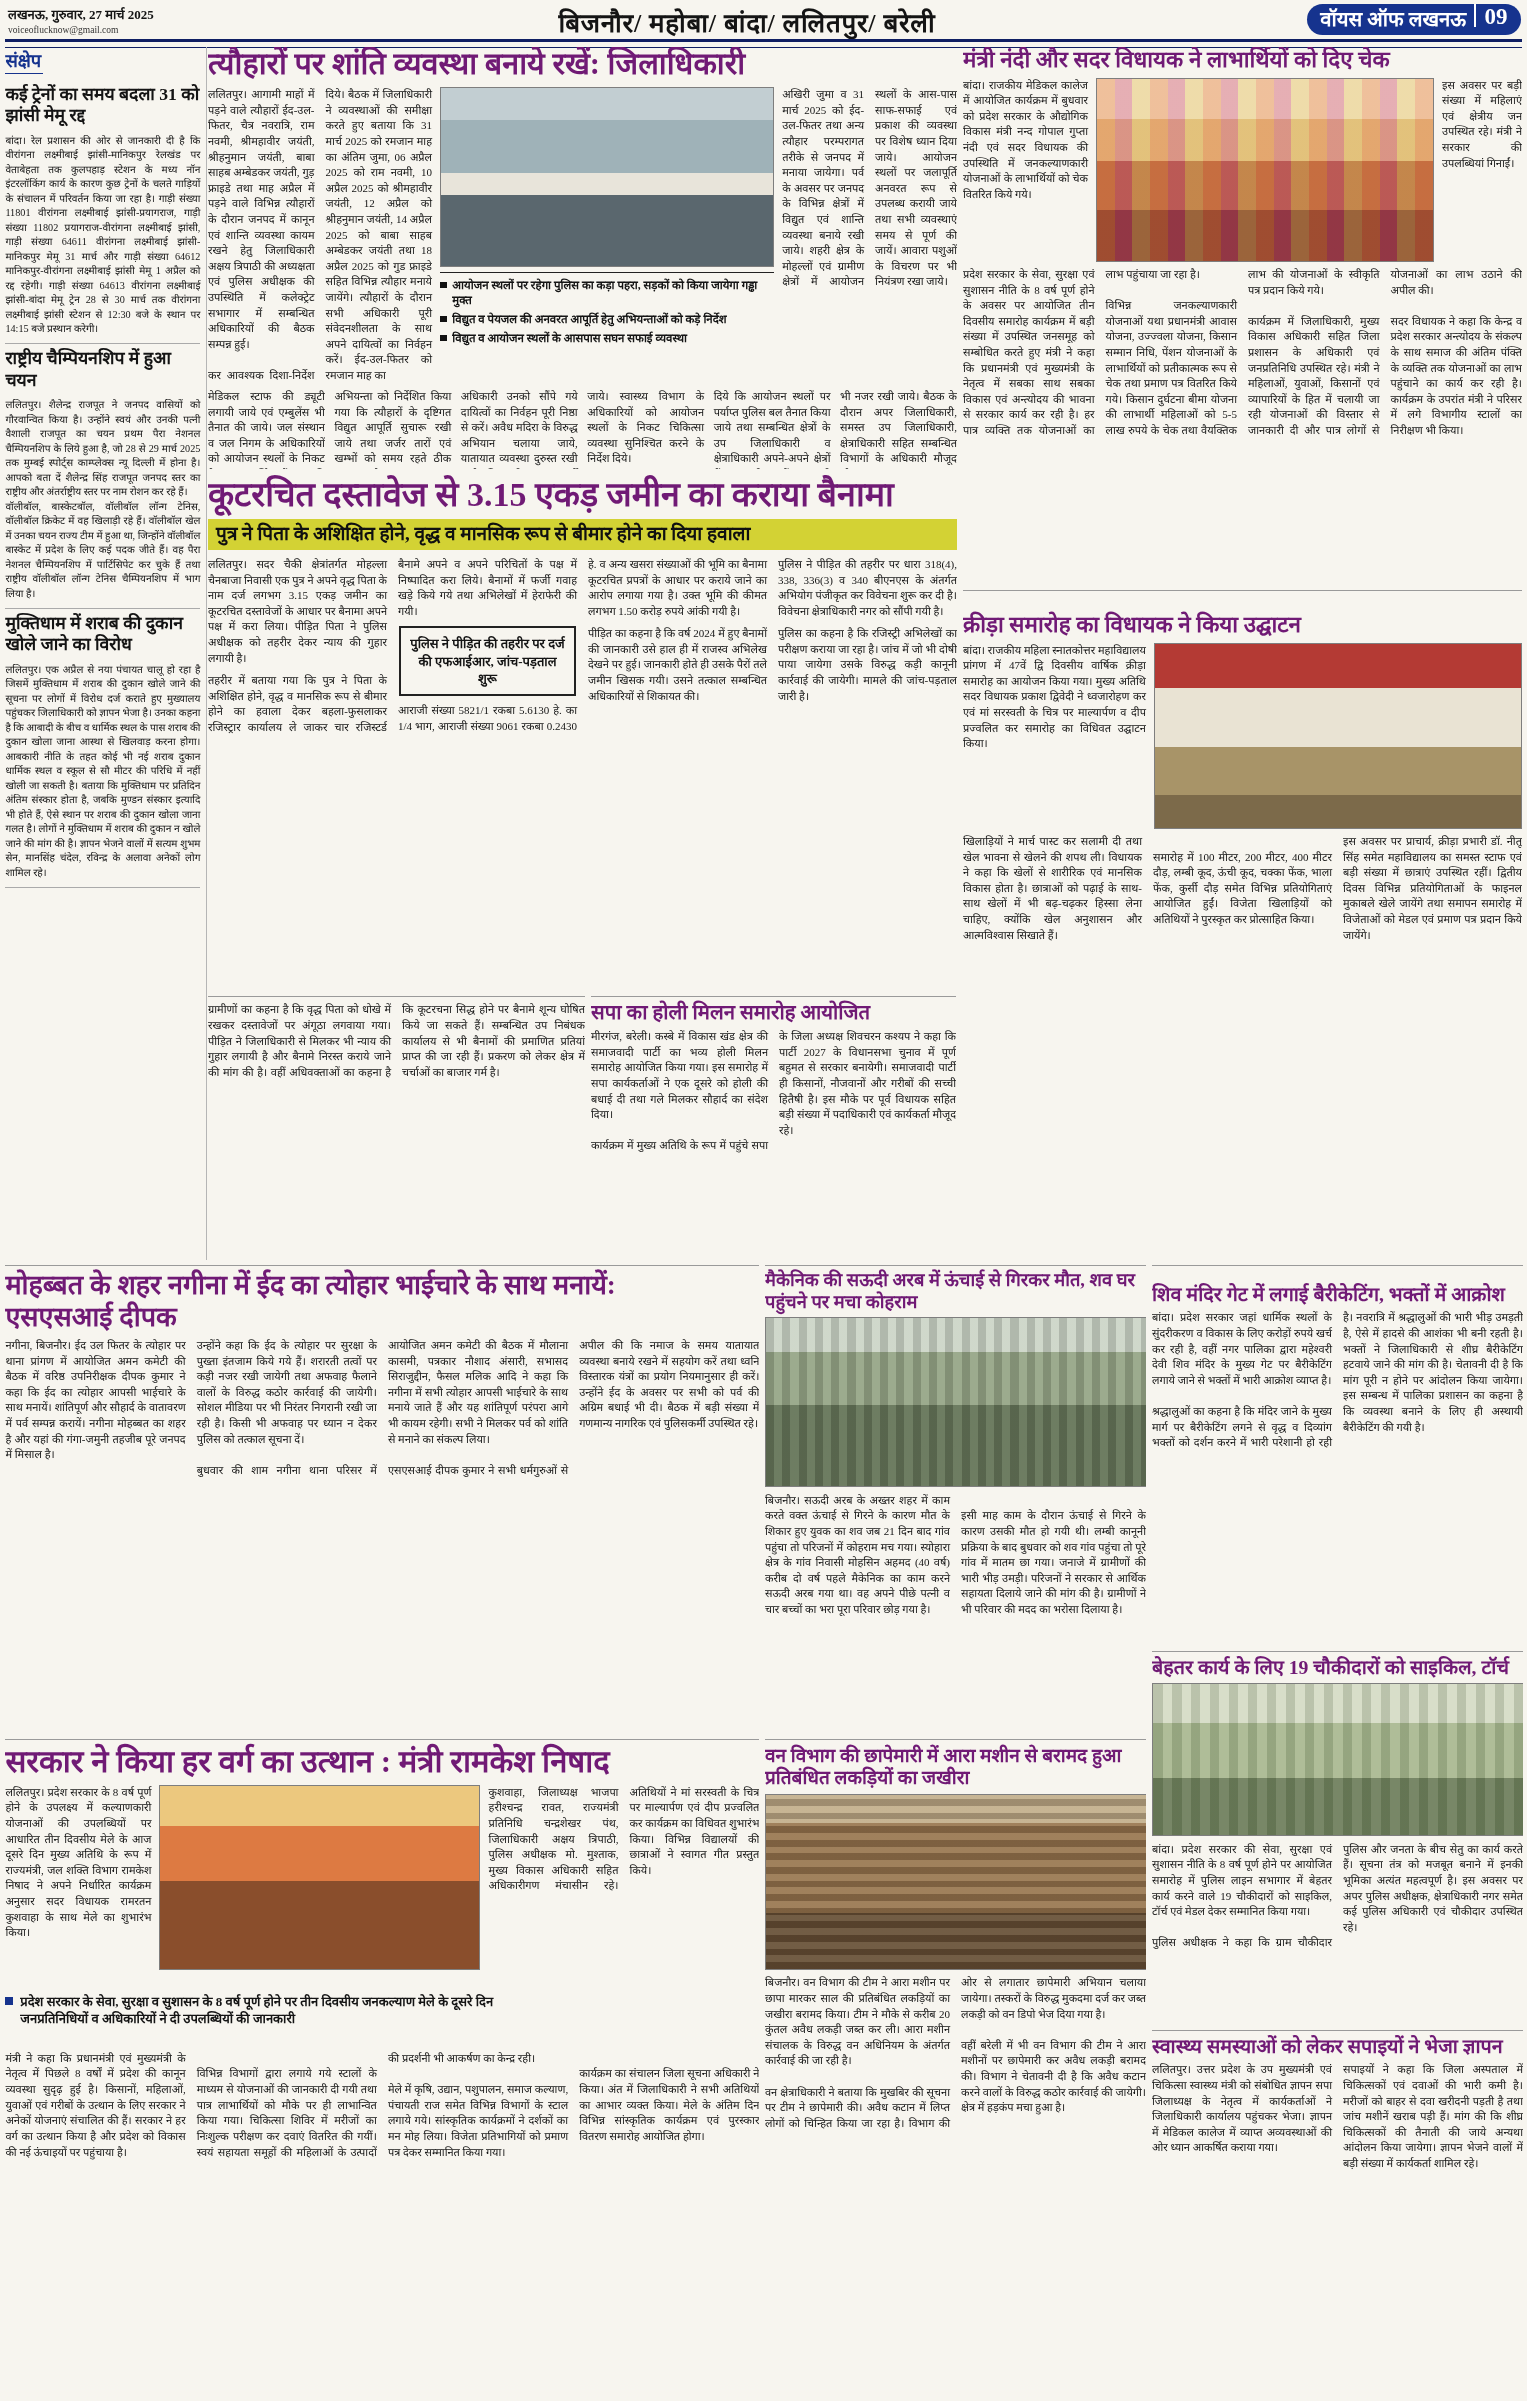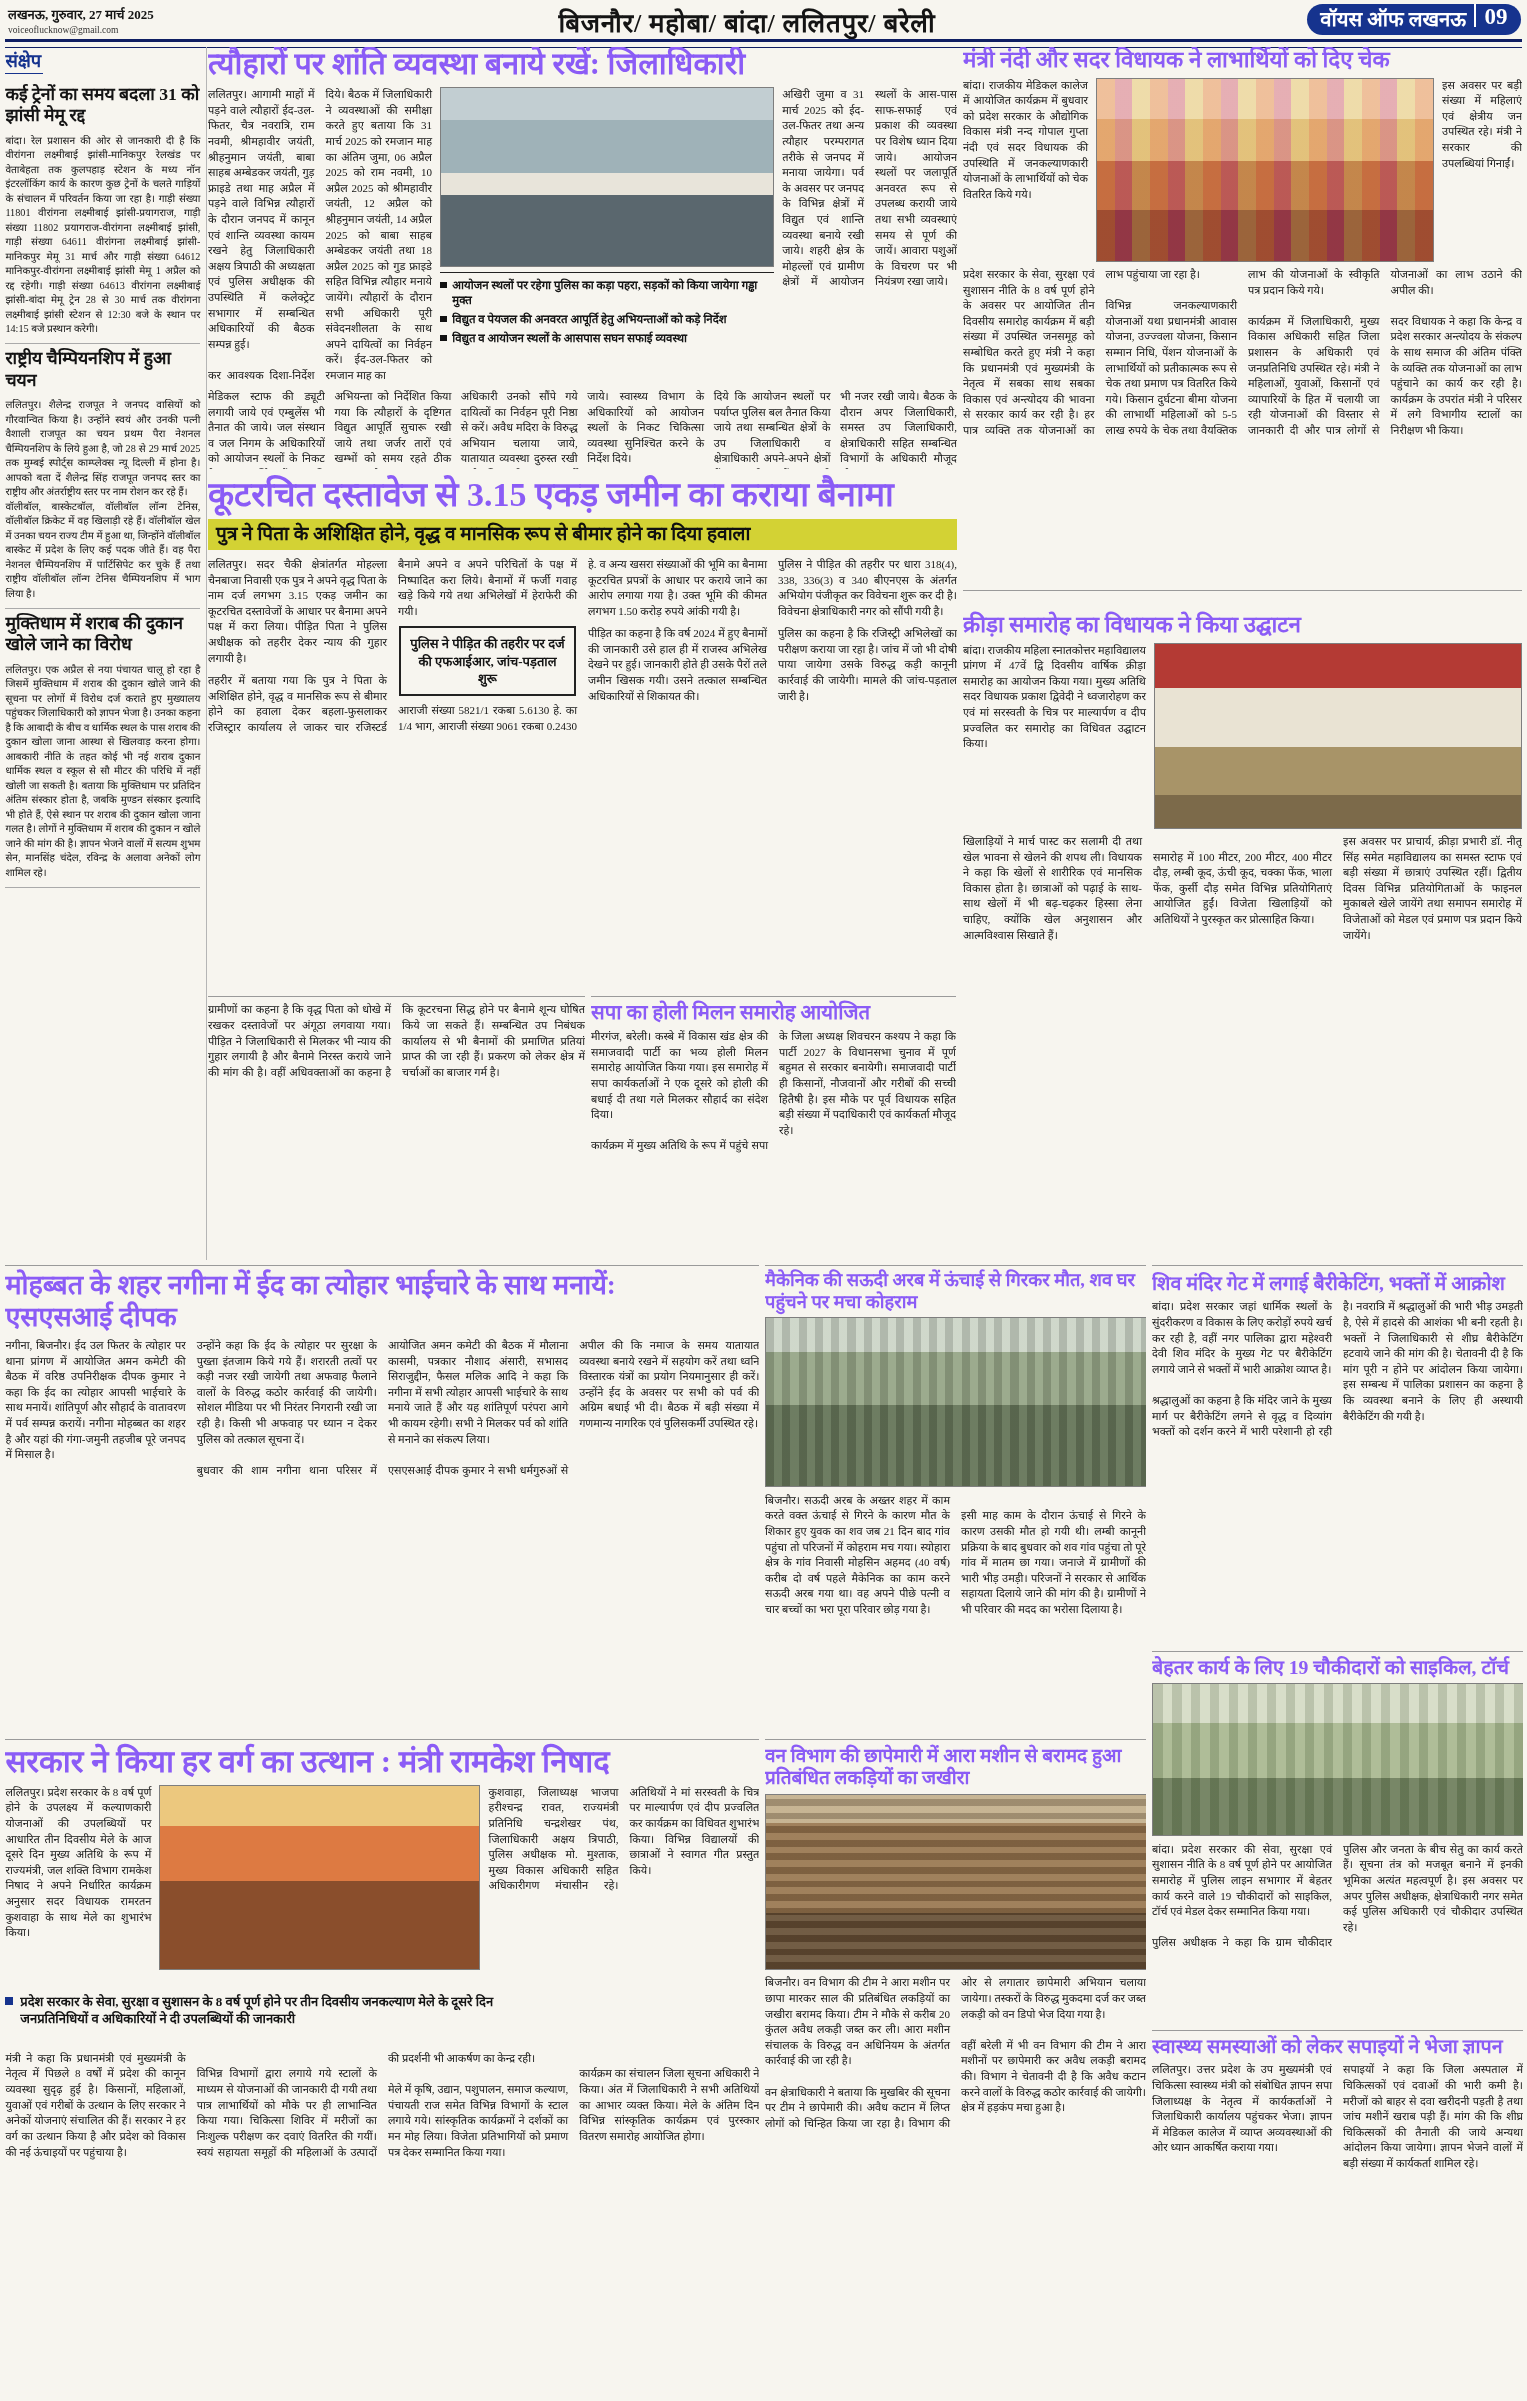--- a/index.html
+++ b/index.html
@@ -17,21 +17,21 @@
     font-size:26px;font-weight:bold;letter-spacing:0.7px;}
   .mh-pill{position:absolute;right:1.4px;top:1.4px;height:31px;display:flex;
     background:#16338e;border-radius:17.6px;padding:0 13.6px;color:#fff;}
   .mh-pill .nm{font-size:20.3px;font-weight:bold;white-space:nowrap;}
   .mh-pill .dv{width:2px;height:23px;background:#fff;margin:0 8.1px;}
   .mh-pill .pg{font-size:23px;font-weight:bold;}
   #mast-rule{position:absolute;left:5.4px;width:1517px;top:39px;height:5.4px;
     border-top:3.4px solid #101f63;border-bottom:1.4px solid #101f63;}
   
   .art{position:absolute;overflow:hidden;}
-  .art h2{margin:0 0 4.1px 0;line-height:1.18;font-weight:bold;color:#8b5cf6;}
+  .art h2{margin:0 0 4.1px 0;line-height:1.18;font-weight:bold;color:#701a75;}
   .body-text{white-space:pre-line;text-align:justify;font-size:11px;line-height:1.42;}
   .cols2{column-count:2;column-gap:11px;}
   .cols3{column-count:3;column-gap:11px;}
   .cols4{column-count:4;column-gap:11px;}
   .cols6{column-count:6;column-gap:9.5px;}
   .row{display:flex;gap:8.1px;}
   .ph{border:0.7px solid #7e7e7e;flex:none;}
   
   .ph-meeting{background:linear-gradient(180deg,#c2ced2 0 18%,#9fb2b8 18% 48%,#e8e4da 48% 60%,#5a676e 60% 100%);}
   .ph-cheque{background:
@@ -81,21 +81,21 @@
   #sapa h2{font-size:20.3px;}
   #krida{left:963px;top:590px;width:559px;height:670px;border-top:0.7px solid #9a9a9a;padding-top:21px;}
   #krida h2{font-size:22.4px;}
   #krida .colA{flex:1;}
   #krida .ph{width:366px;height:184px;}
   #mohabbat{left:5.4px;top:1265px;width:754px;height:468px;border-top:0.7px solid #9a9a9a;padding-top:4.1px;}
   #mohabbat h2{font-size:27px;width:692px;}
   #mechanic{left:765px;top:1265px;width:381px;height:468px;border-top:0.7px solid #9a9a9a;padding:4.1px 0 0 0;}
   #mechanic h2{font-size:18.3px;}
   #mechanic .ph{width:380px;height:168px;margin-bottom:5.4px;}
-  #shiv{left:1152px;top:1265px;width:371px;height:380px;border-top:0.7px solid #9a9a9a;padding-top:6px;}
+  #shiv{left:1152px;top:1265px;width:371px;height:380px;border-top:0.7px solid #9a9a9a;padding-top:17px;}
   #shiv h2{font-size:19.7px;}
   #behtar{left:1152px;top:1651px;width:371px;height:374px;border-top:0.7px solid #9a9a9a;padding-top:4.1px;}
   #behtar h2{font-size:19.7px;}
   #behtar .ph{width:370px;height:151px;margin-bottom:5.4px;}
   #sarkar{left:5.4px;top:1739px;width:754px;height:658px;border-top:0.7px solid #9a9a9a;padding-top:4.1px;}
   #sarkar h2{font-size:31px;}
   #sarkar .colA{width:146px;}
   #sarkar .ph{width:319px;height:183px;}
   #sarkar .colB{flex:1;}
   .intro-strip{display:flex;gap:6.8px;margin:23px 0;width:488px;font-weight:bold;font-size:13px;line-height:1.35;}

